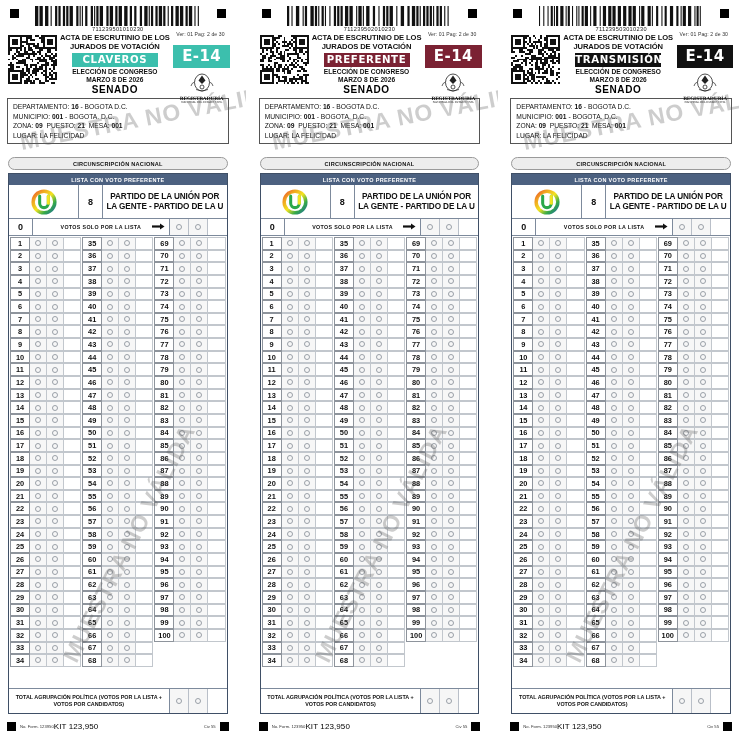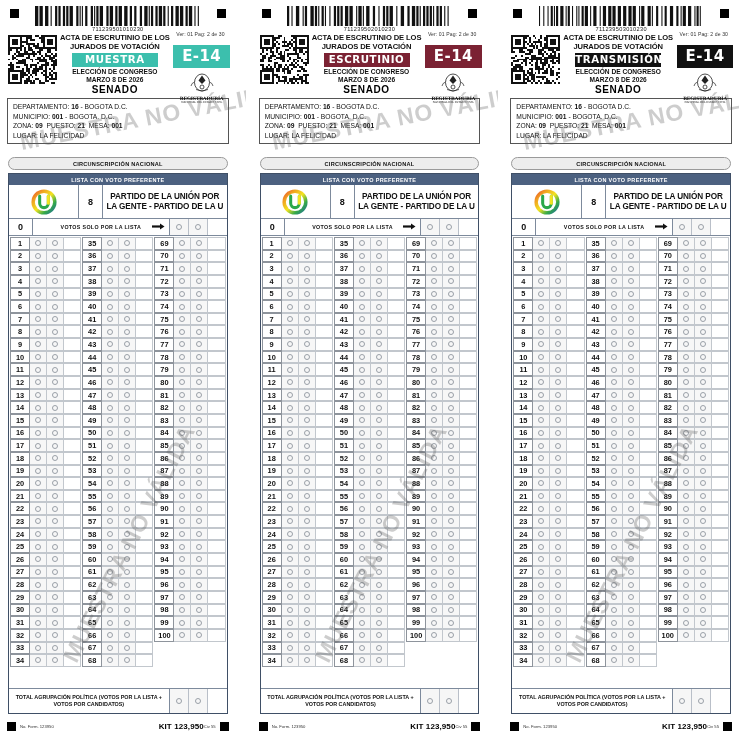--- a/index.html
+++ b/index.html
@@ -349,23 +349,23 @@
     width: 9px; height: 9px; background: #000; flex: 0 0 auto;
   }
   .foot-form {
     font-size: 4.2px;
     color: #333;
     margin-left: 4px;
     flex: 0 0 auto;
   }
   .foot-kit {
     flex: 1;
-    text-align: right;
+    text-align: left;
     font-size: 8px;
-    font-weight: bold;
+    font-weight: normal;
     color: #000;
     letter-spacing: .1px;
   }
   .foot-civ {
     font-size: 4.2px;
     color: #333;
     margin-right: 4px;
     flex: 0 0 auto;
   }
 
@@ -706,21 +706,21 @@
               <rect x="2" y="2" width="3" height="3" fill="#111"></rect>
               <rect x="18" y="0" width="7" height="7" fill="#111"></rect>
               <rect x="19" y="1" width="5" height="5" fill="#fff"></rect>
               <rect x="20" y="2" width="3" height="3" fill="#111"></rect>
               <rect x="0" y="18" width="7" height="7" fill="#111"></rect>
               <rect x="1" y="19" width="5" height="5" fill="#fff"></rect>
               <rect x="2" y="20" width="3" height="3" fill="#111"></rect>
             </svg>
             <div class="hdr-center">
               <div class="acta-t1">ACTA DE ESCRUTINIO DE LOS JURADOS DE VOTACIÓN</div>
-              <div class="role-banner" style="background:#3cbfad">MUESTRA</div>
+              <div class="role-banner" style="background:#3cbfad">CLAVEROS</div>
               <div class="eleccion">ELECCIÓN DE CONGRESO</div>
               <div class="eleccion">MARZO 8 DE 2026</div>
               <div class="camara">SENADO</div>
             </div>
             <div class="hdr-right"><span class="e14" style="background:#3cbfad">E-14</span><div class="reg-logo"><svg width="26" height="20" viewBox="0 0 52 40">
                   <ellipse cx="26" cy="19" rx="15" ry="17" fill="none" stroke="#222" stroke-width="1.6"></ellipse>
                   <path d="M26 5 L33 15 L26 22 L19 15 Z" fill="#222"></path>
                   <circle cx="26" cy="28" r="4" fill="none" stroke="#222" stroke-width="1.6"></circle>
                   <path d="M11 18 Q5 20 4 26" stroke="#222" stroke-width="1.4" fill="none"></path>
                   <path d="M41 18 Q47 20 48 26" stroke="#222" stroke-width="1.4" fill="none"></path>
@@ -2099,21 +2099,21 @@
               <rect x="2" y="2" width="3" height="3" fill="#111"></rect>
               <rect x="18" y="0" width="7" height="7" fill="#111"></rect>
               <rect x="19" y="1" width="5" height="5" fill="#fff"></rect>
               <rect x="20" y="2" width="3" height="3" fill="#111"></rect>
               <rect x="0" y="18" width="7" height="7" fill="#111"></rect>
               <rect x="1" y="19" width="5" height="5" fill="#fff"></rect>
               <rect x="2" y="20" width="3" height="3" fill="#111"></rect>
             </svg>
             <div class="hdr-center">
               <div class="acta-t1">ACTA DE ESCRUTINIO DE LOS JURADOS DE VOTACIÓN</div>
-              <div class="role-banner" style="background:#7b2233">ESCRUTINIO</div>
+              <div class="role-banner" style="background:#7b2233">PREFERENTE</div>
               <div class="eleccion">ELECCIÓN DE CONGRESO</div>
               <div class="eleccion">MARZO 8 DE 2026</div>
               <div class="camara">SENADO</div>
             </div>
             <div class="hdr-right"><span class="e14" style="background:#7b2233">E-14</span><div class="reg-logo"><svg width="26" height="20" viewBox="0 0 52 40">
                   <ellipse cx="26" cy="19" rx="15" ry="17" fill="none" stroke="#222" stroke-width="1.6"></ellipse>
                   <path d="M26 5 L33 15 L26 22 L19 15 Z" fill="#222"></path>
                   <circle cx="26" cy="28" r="4" fill="none" stroke="#222" stroke-width="1.6"></circle>
                   <path d="M11 18 Q5 20 4 26" stroke="#222" stroke-width="1.4" fill="none"></path>
                   <path d="M41 18 Q47 20 48 26" stroke="#222" stroke-width="1.4" fill="none"></path>

